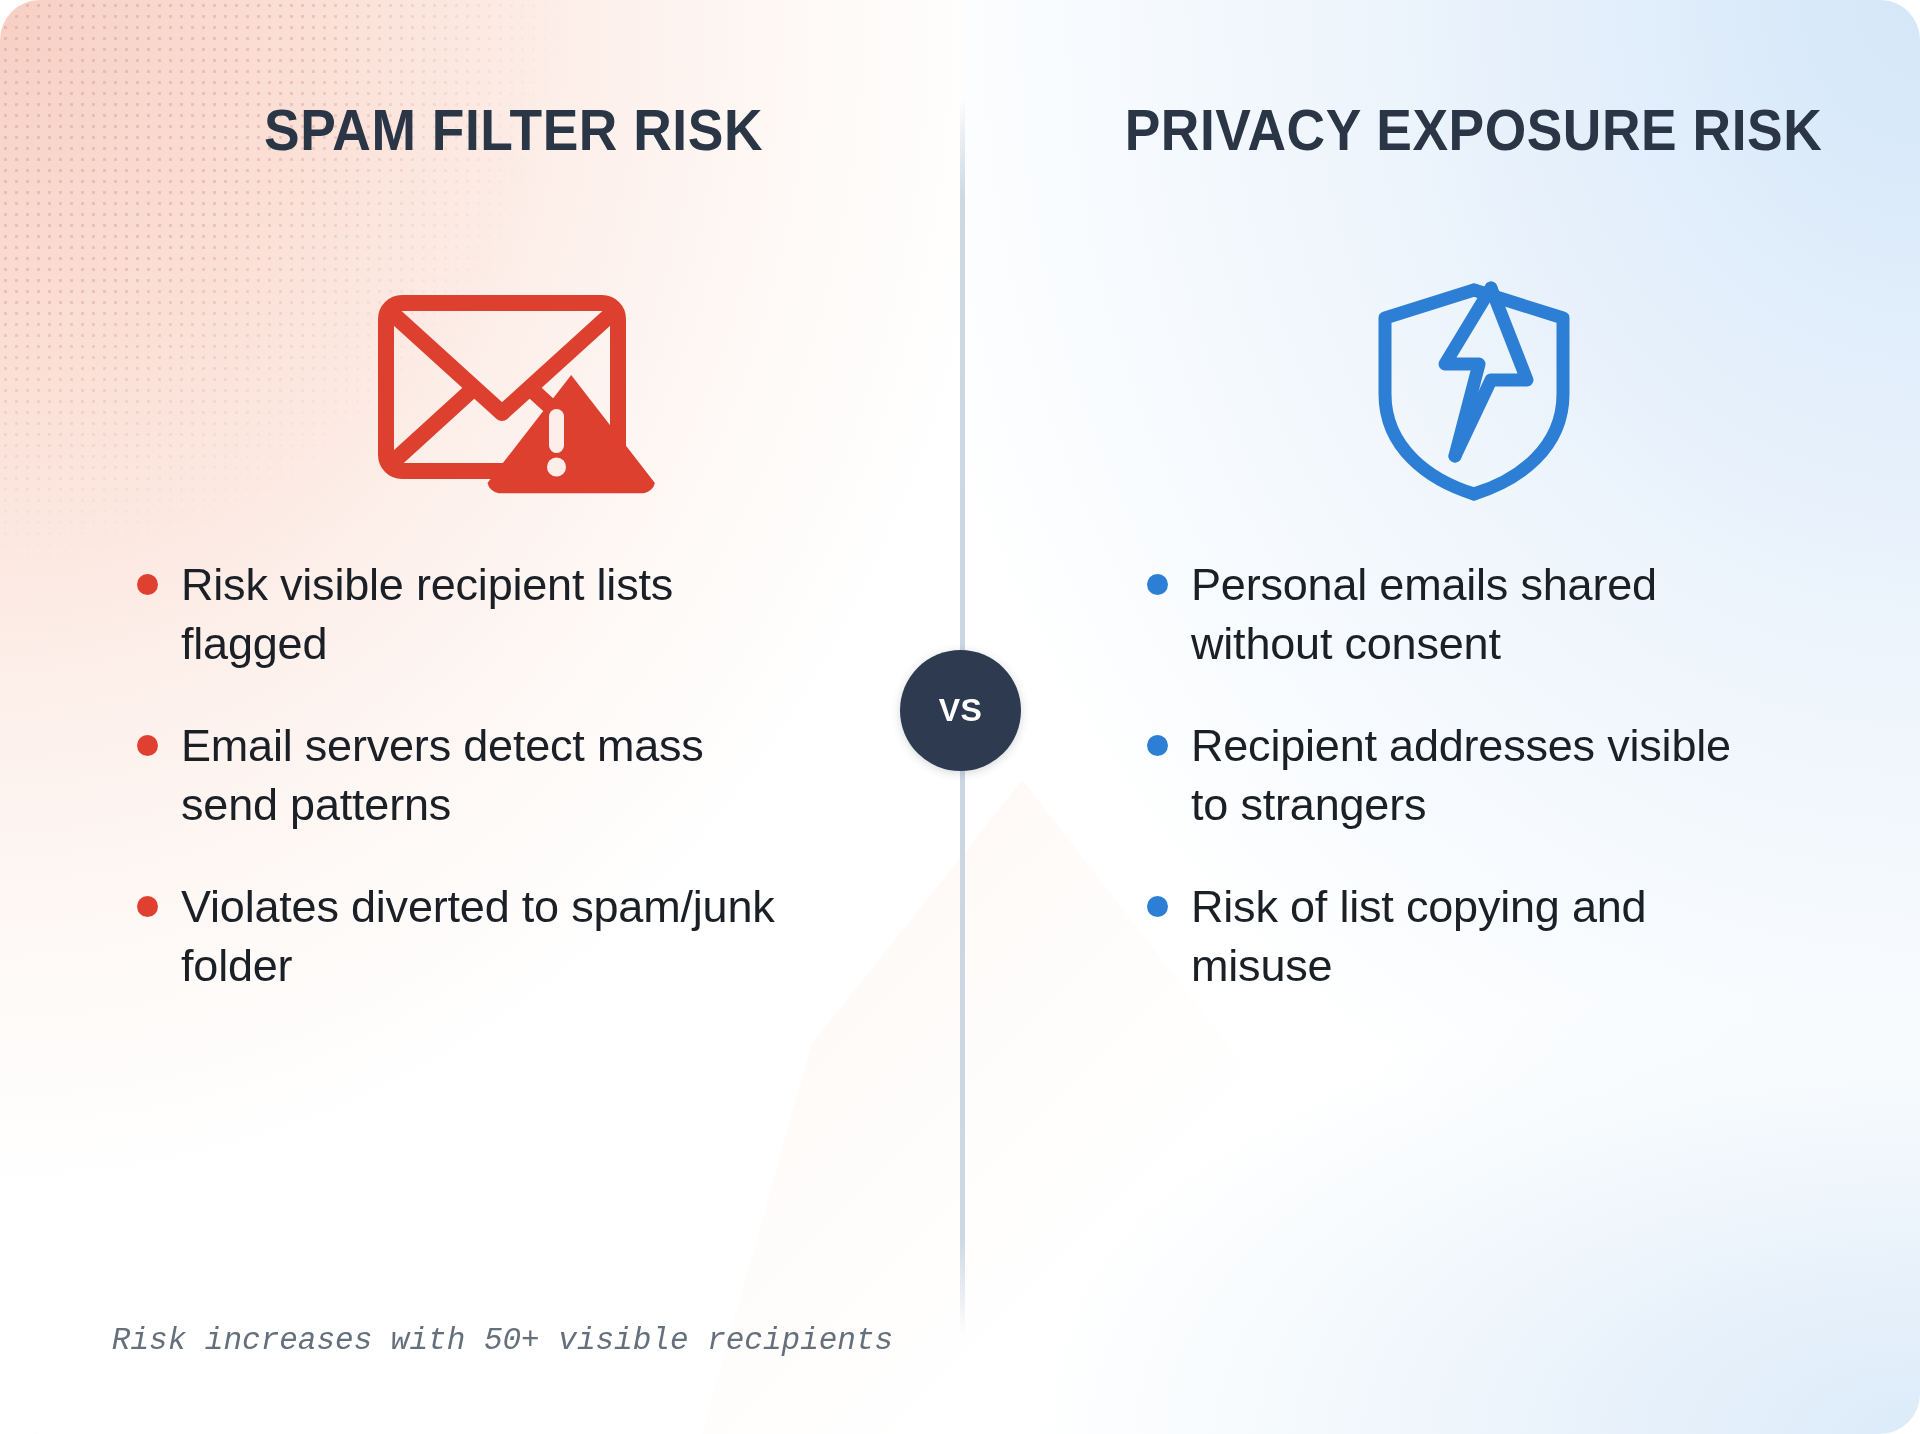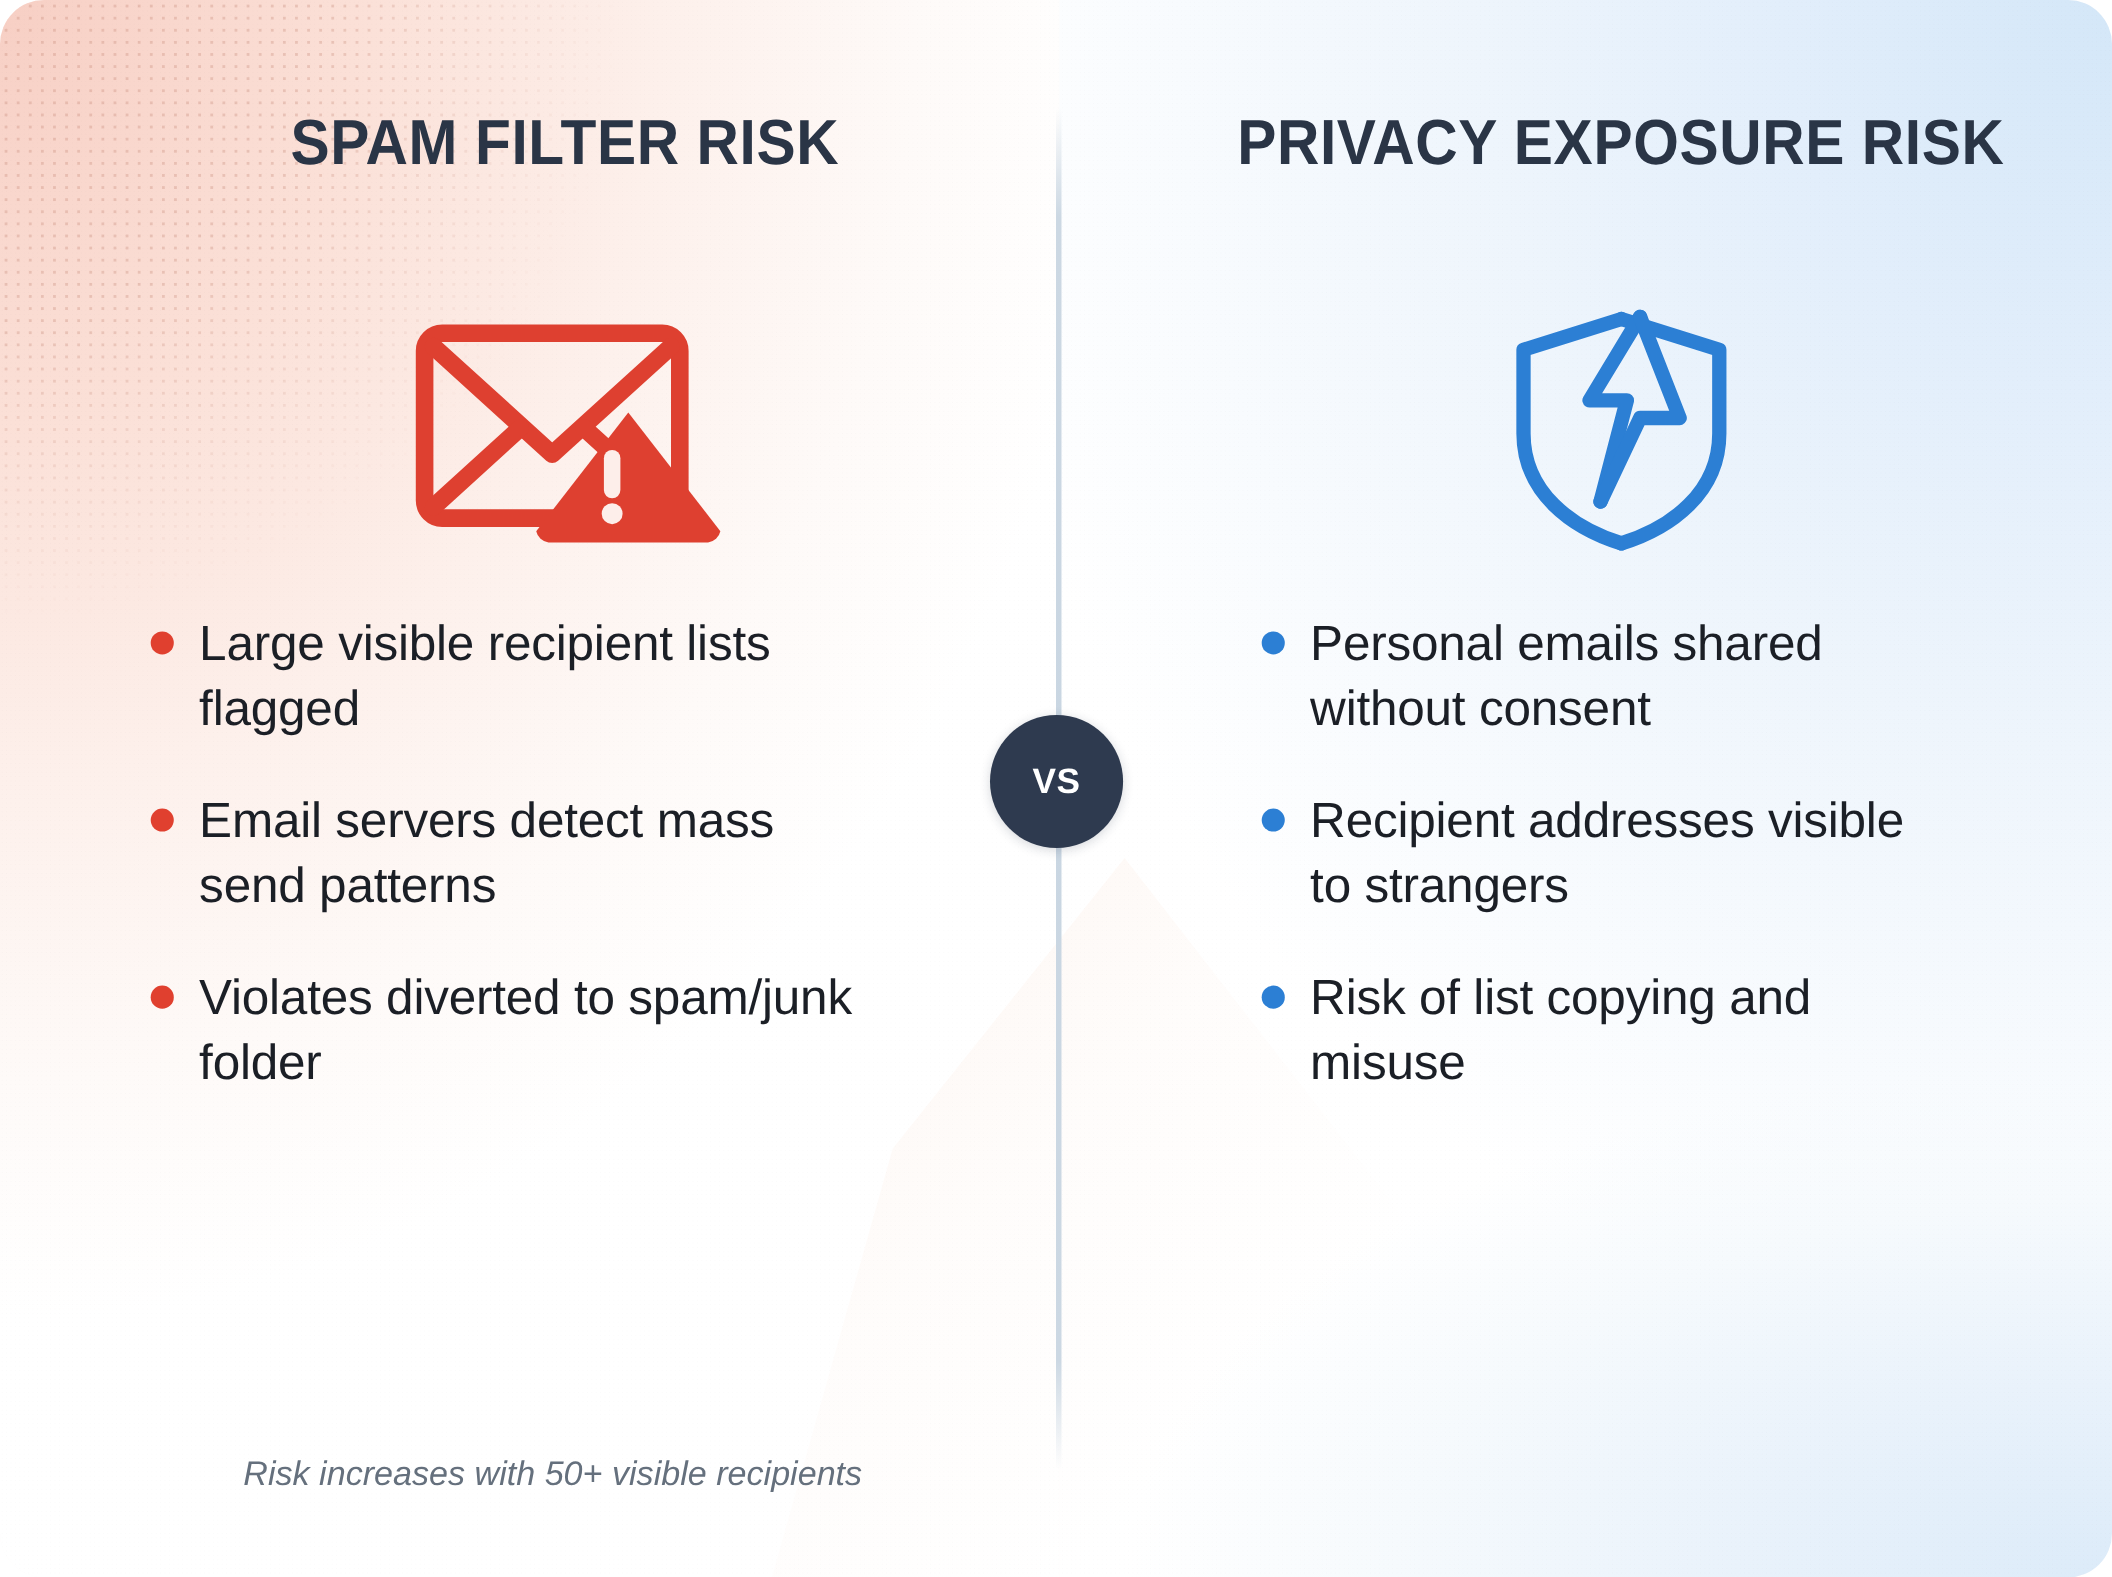--- a/index.html
+++ b/index.html
@@ -126,21 +126,21 @@
     letter-spacing:-0.2px;
   }
 
   .footnote {
     position:absolute;
     bottom:76px; left:0; width:100%;
     text-align:center;
     font-style:italic;
     font-size:31px;
     color:#65707d;
-    font-family:Liberation Sans, sans-serif;
+    font-family:Liberation Mono, monospace;
   }
   .panel.left  .footnote { padding-right:22px; }
   .panel.right .footnote { padding-left:16px; }
 </style>
 </head>
 <body>
 
 <div id="canvas">
 
   <div class="bg-left"></div>
@@ -167,21 +167,21 @@
         <path d="M196 92 L286 208 A14 14 0 0 1 274 219 L118 219 A14 14 0 0 1 106 208 L196 92 Z" transform="translate(-8,-12) scale(0.93) translate(30,22)" fill="#de4030"></path>
 
         <rect x="180" y="128" width="15" height="44" rx="7.5" fill="#fdeeea"></rect>
         <circle cx="187.5" cy="186" r="9.5" fill="#fdeeea"></circle>
       </svg>
     </div>
 
     <div class="bullets">
       <div class="bullet">
         <span class="bullet-dot"></span>
-        <span class="bullet-text">Large visible recipient lists flagged</span>
+        <span class="bullet-text">Risk visible recipient lists flagged</span>
       </div>
       <div class="bullet">
         <span class="bullet-dot"></span>
         <span class="bullet-text">Email servers detect mass send patterns</span>
       </div>
       <div class="bullet">
         <span class="bullet-dot"></span>
         <span class="bullet-text">Violates diverted to spam/junk folder</span>
       </div>
     </div>

